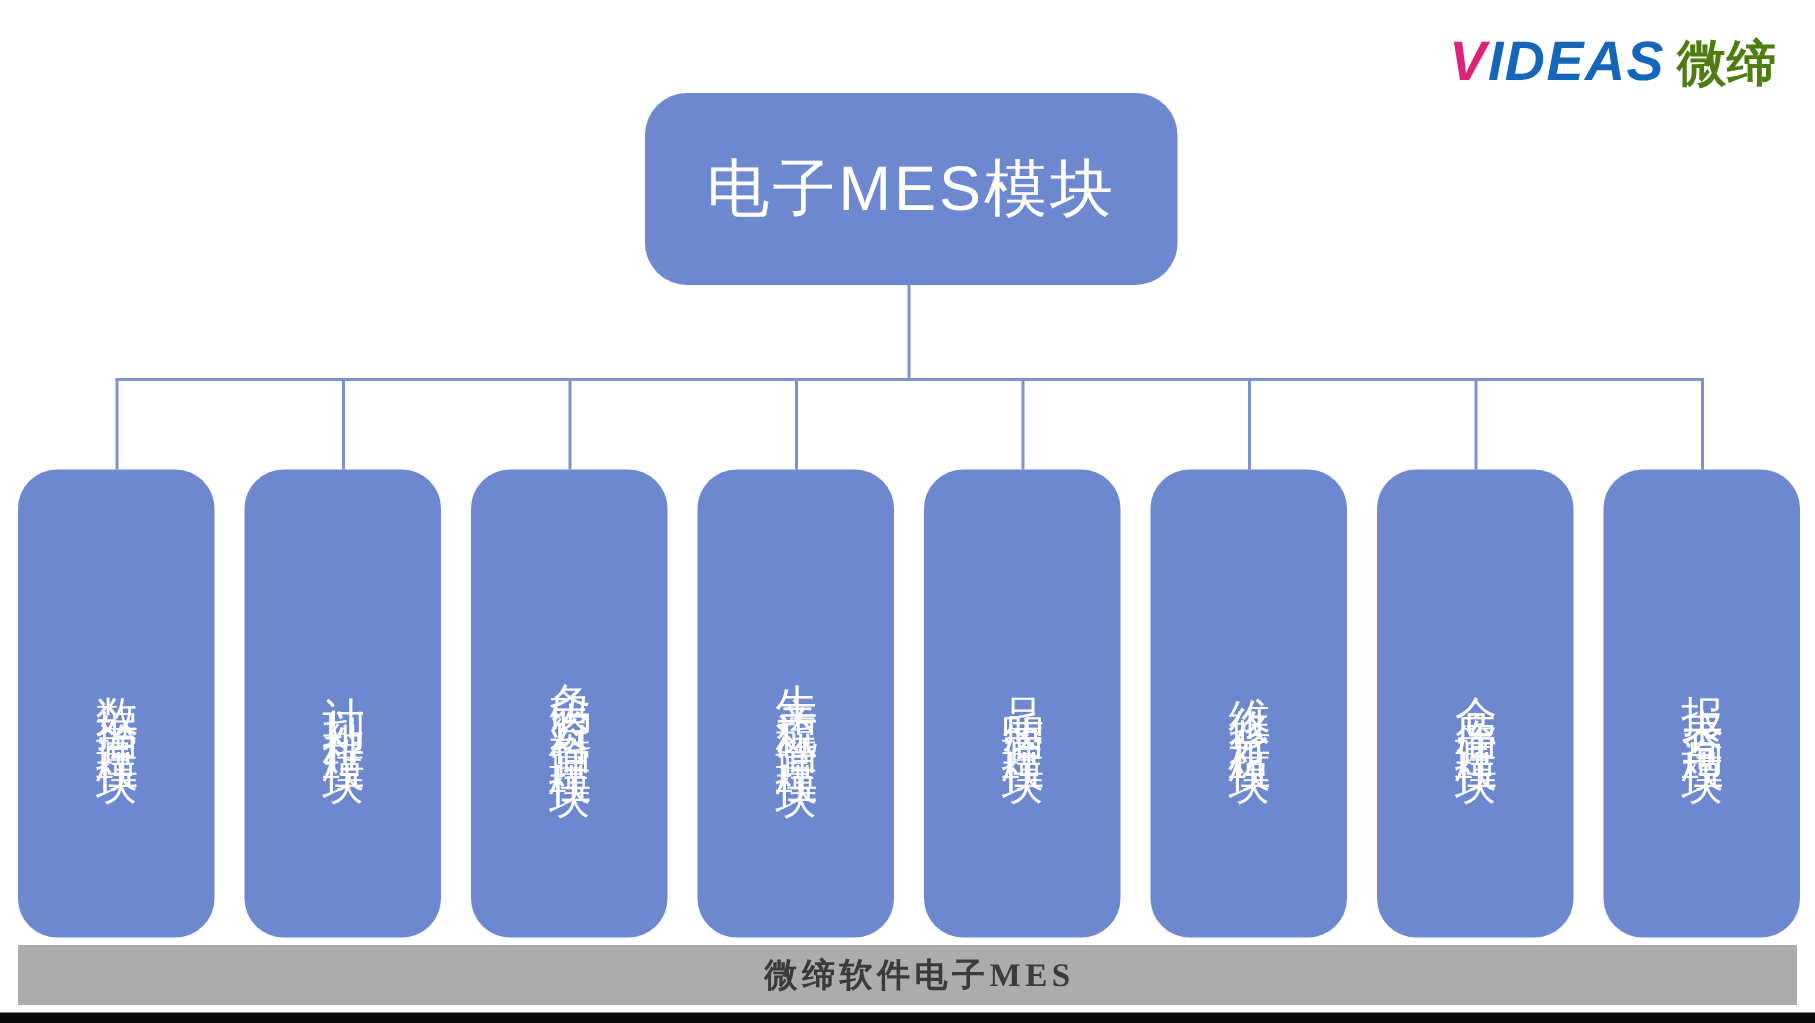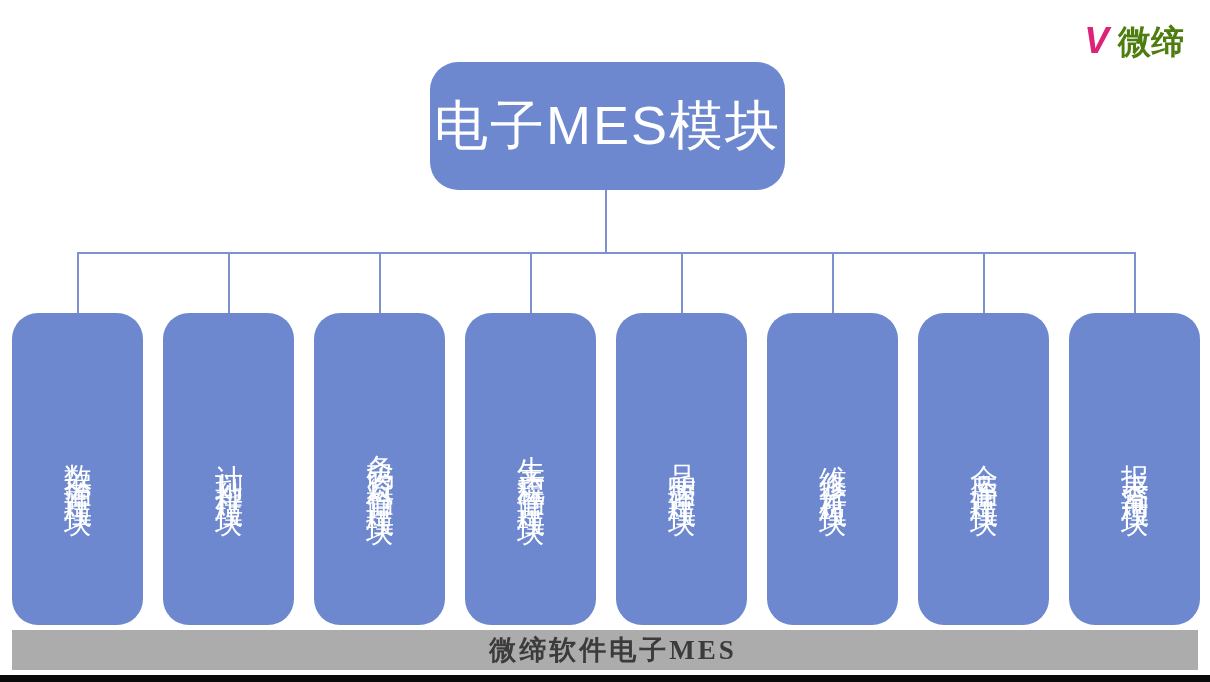--- a/index.html
+++ b/index.html
@@ -34,21 +34,21 @@
   }
 
   
   .root-box{
     position:absolute;left:430px;top:62px;
     width:355px;height:128px;
     background:#6d88ce;border-radius:28px;
     display:flex;align-items:center;justify-content:center;
   }
   .root-box .root-label{
-    color:#ffffff;font-size:54px;letter-spacing:2px;
+    color:#ffffff;font-size:42px;letter-spacing:2px;
     white-space:nowrap;
   }
 
   
   .v-line{
     position:absolute;left:605px;top:190px;
     width:2px;height:63px;background:#7d90cf;
   }
   .h-line{
     position:absolute;left:77px;top:252px;
@@ -86,37 +86,38 @@
   
   .footer-bar{
     position:absolute;left:12px;top:630px;
     width:1186px;height:40px;
     background:#acacac;
     display:flex;align-items:center;justify-content:center;
   }
   .footer-label{
     font-family:"Liberation Serif", serif;
     font-weight:700;
-    font-size:27px;letter-spacing:3px;
+    font-size:22px;letter-spacing:3px;
     color:#3b3b3b;
     margin-left:16px;
   }
   .bottom-bar{
     position:absolute;left:0;top:675px;
     width:1210px;height:7px;background:#0a0a0a;
   }
 </style>
 </head>
 <body>
 
 <div class="canvas">
 
   <div class="logo">
     <span class="latin">
         <span class="v">V</span>
+        <span>IDEAS</span>
       </span>
     <span class="cjk">微缔</span>
   </div>
 
   <div class="root-box">
     <span class="root-label">电子MES模块</span>
   </div>
 
   <div class="v-line"></div>
   <div class="h-line"></div>

